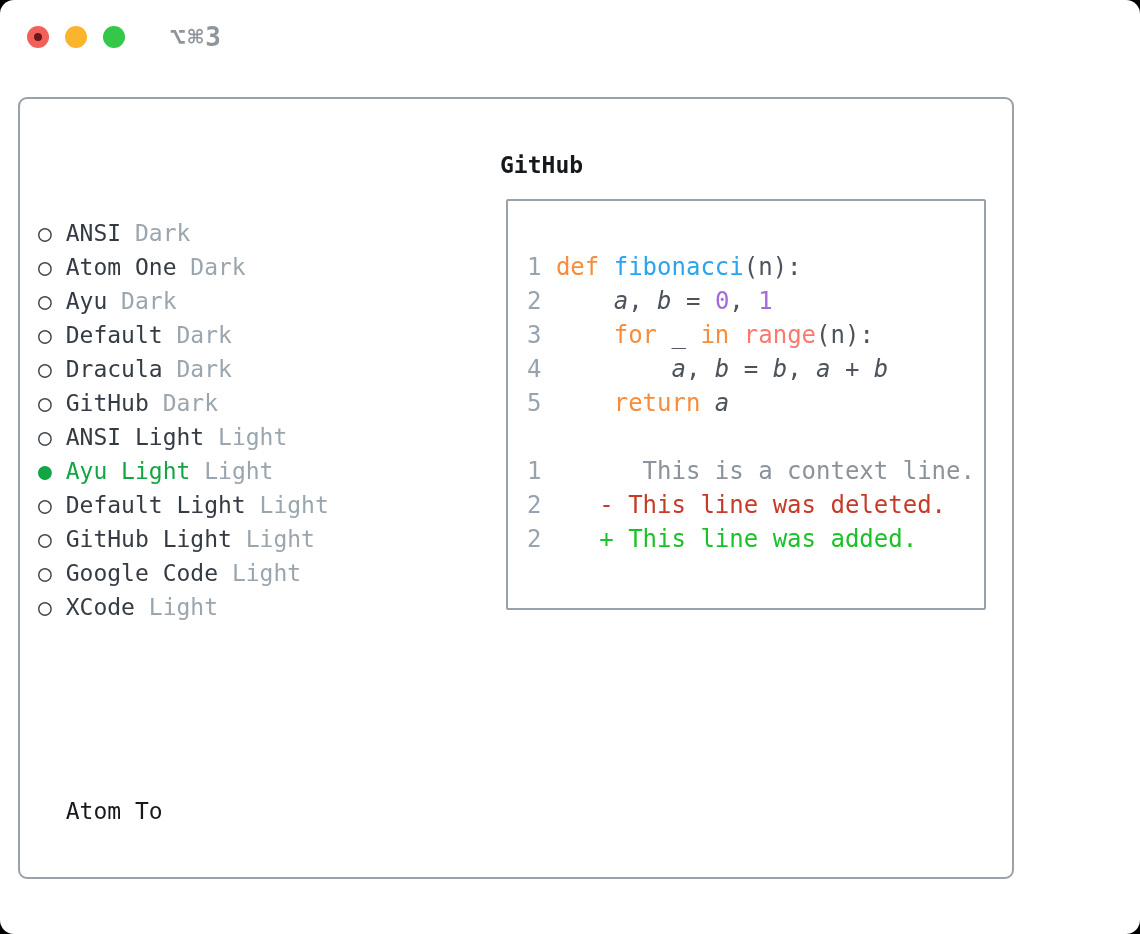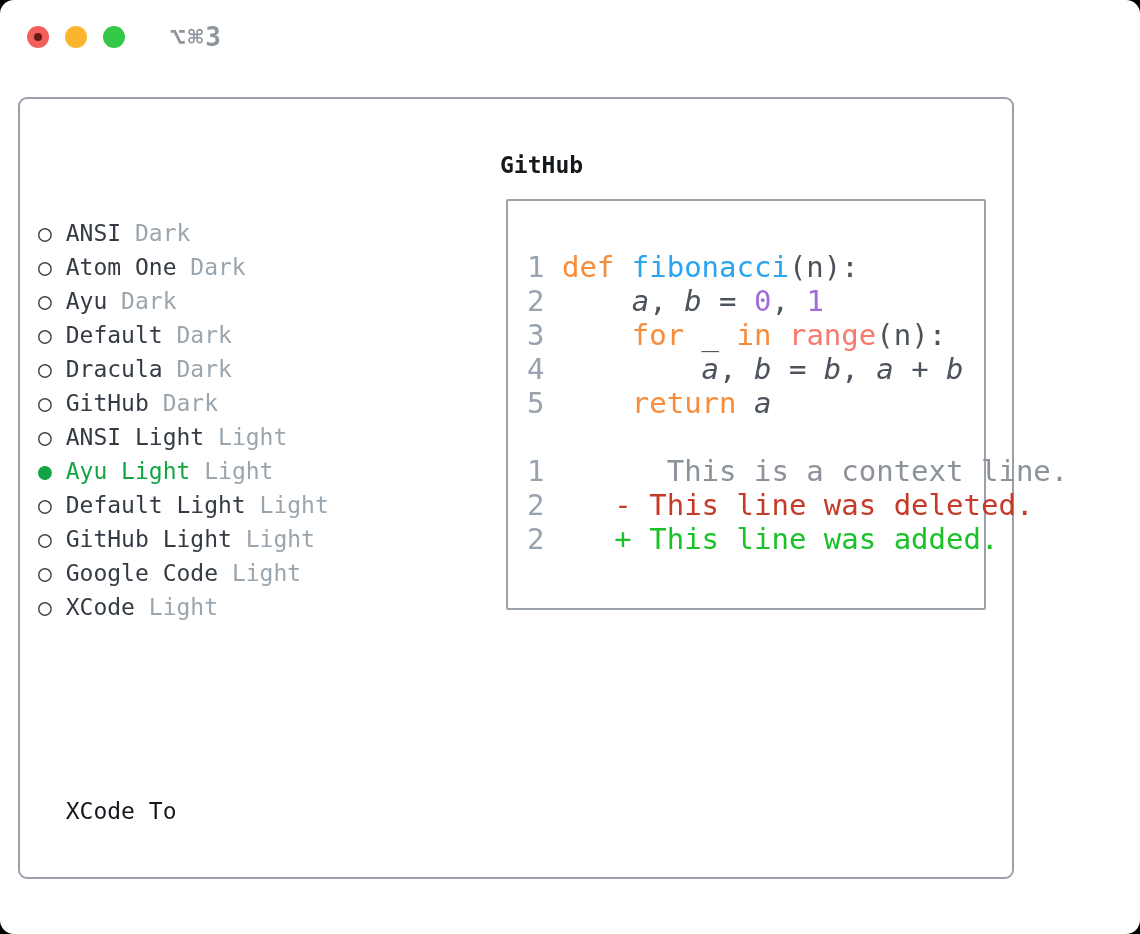--- a/index.html
+++ b/index.html
@@ -72,21 +72,21 @@
   }
   .preview-box {
     position: absolute; left: 506px; top: 199px;
     width: 480px; height: 411px;
     border: 2px solid var(--border);
     border-radius: 2px;
     background: #fff;
   }
   .code {
     position: absolute; left: 527px; top: 250px;
-    font-size: 29px; line-height: 34px;
+    font-size: 24px; line-height: 34px;
     white-space: pre;
   }
   .code-line { height: 34px; }
   .c-ln    { color: var(--line-number); }
   .c-kw    { color: var(--keyword); }
   .c-fn    { color: var(--function); }
   .c-num   { color: var(--number); }
   .c-call  { color: var(--call); }
   .c-plain { color: var(--code-plain); }
   .c-var   { color: var(--code-plain); font-style: italic; }
@@ -104,21 +104,21 @@
     <span class="light yellow"></span>
     <span class="light green"></span>
     <span class="shortcut">⌥⌘3</span>
   </div>
 
   <div class="panel"></div>
 
   <div class="left-col">
     <div id="theme-items"><div class="row option"><span class="marker">○ </span><span class="name">ANSI </span><span class="variant">Dark</span></div><div class="row option"><span class="marker">○ </span><span class="name">Atom One </span><span class="variant">Dark</span></div><div class="row option"><span class="marker">○ </span><span class="name">Ayu </span><span class="variant">Dark</span></div><div class="row option"><span class="marker">○ </span><span class="name">Default </span><span class="variant">Dark</span></div><div class="row option"><span class="marker">○ </span><span class="name">Dracula </span><span class="variant">Dark</span></div><div class="row option"><span class="marker">○ </span><span class="name">GitHub </span><span class="variant">Dark</span></div><div class="row option"><span class="marker">○ </span><span class="name">ANSI Light </span><span class="variant">Light</span></div><div class="row option selected"><span class="marker">● </span><span class="name">Ayu Light </span><span class="variant">Light</span></div><div class="row option"><span class="marker">○ </span><span class="name">Default Light </span><span class="variant">Light</span></div><div class="row option"><span class="marker">○ </span><span class="name">GitHub Light </span><span class="variant">Light</span></div><div class="row option"><span class="marker">○ </span><span class="name">Google Code </span><span class="variant">Light</span></div><div class="row option"><span class="marker">○ </span><span class="name">XCode </span><span class="variant">Light</span></div></div>
     <div class="row"></div>
-    <div class="row"><span class="pad">  </span><span class="h2">XCode To</span></div>
+    <div class="row"><span class="pad">  </span><span class="h2">Atom To</span></div>
     
     
     
     
   </div>
 
   <div class="preview-title">GitHub</div>
   <div class="preview-box"></div>
   <div class="code" id="code"><div class="code-line"><span class="c-ln">1 </span><span class="c-kw">def </span><span class="c-fn">fibonacci</span><span class="c-plain">(n):</span></div><div class="code-line"><span class="c-ln">2 </span><span class="c-plain">    </span><span class="c-var">a</span><span class="c-plain">, </span><span class="c-var">b</span><span class="c-plain"> = </span><span class="c-num">0</span><span class="c-plain">, </span><span class="c-num">1</span></div><div class="code-line"><span class="c-ln">3 </span><span class="c-plain">    </span><span class="c-kw">for</span><span class="c-plain"> _ </span><span class="c-kw">in</span><span class="c-plain"> </span><span class="c-call">range</span><span class="c-plain">(n):</span></div><div class="code-line"><span class="c-ln">4 </span><span class="c-plain">        </span><span class="c-var">a</span><span class="c-plain">, </span><span class="c-var">b</span><span class="c-plain"> = </span><span class="c-var">b</span><span class="c-plain">, </span><span class="c-var">a</span><span class="c-plain"> + </span><span class="c-var">b</span></div><div class="code-line"><span class="c-ln">5 </span><span class="c-plain">    </span><span class="c-kw">return</span><span class="c-plain"> </span><span class="c-var">a</span></div><div class="code-line"></div><div class="code-line"><span class="c-ln">1</span><span class="c-plain">       </span><span class="c-ctx">This is a context line.</span></div><div class="code-line"><span class="c-ln">2</span><span class="c-plain">    </span><span class="c-del">- This line was deleted.</span></div><div class="code-line"><span class="c-ln">2</span><span class="c-plain">    </span><span class="c-add">+ This line was added.</span></div></div>
 

